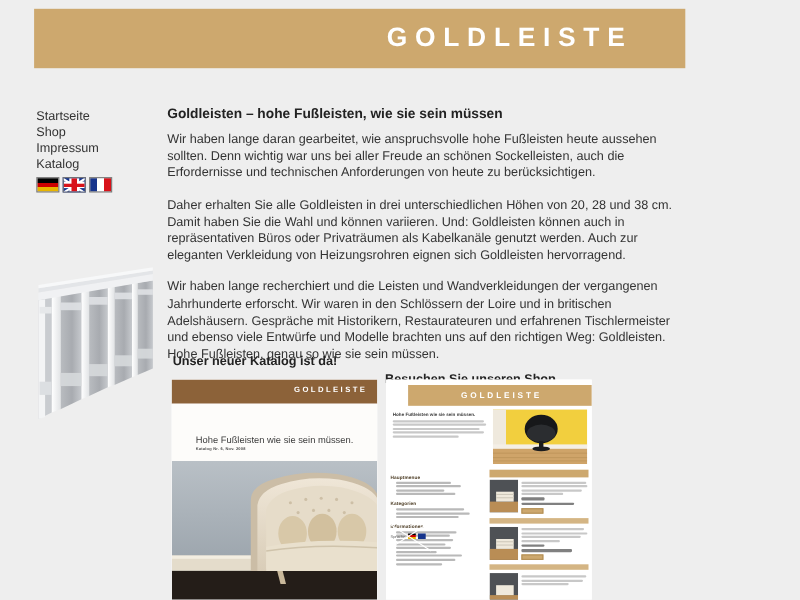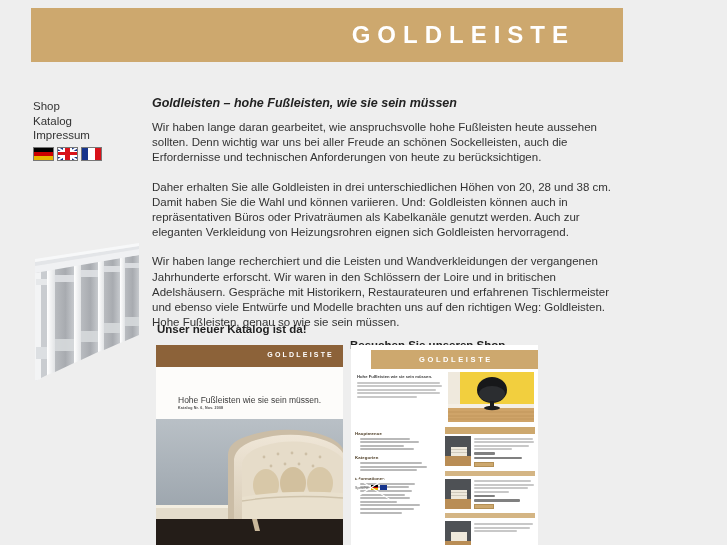--- a/index.html
+++ b/index.html
@@ -125,21 +125,20 @@
     left: 152px;
     top: 96px;
     width: 466px;
   }
   .page-title {
     font-size: 12.5px;
     font-weight: bold;
     color: #222222;
     margin: 0 0 9px 0;
     line-height: 15px;
-    font-style: italic;
   }
   .para {
     font-size: 11.5px;
     line-height: 15.2px;
     color: #333333;
     margin: 0 0 14px 0;
     text-align: left;
   }
 
   
@@ -251,23 +250,24 @@
   .mini-flag { width: 7px; height: 5px; display: block; }
 </style>
 </head>
 <body>
 
 <div class="header-banner">
   <div class="brand">GOLDLEISTE</div>
 </div>
 
 <div class="sidebar">
+  <a class="nav-item" href="#">Startseite</a>
   <a class="nav-item" href="#">Shop</a>
+  <a class="nav-item" href="#">Impressum</a>
   <a class="nav-item" href="#">Katalog</a>
-  <a class="nav-item" href="#">Impressum</a>
 
   <div class="flags">
     <span class="flag flag-de"></span>
     <span class="flag flag-gb">
       <span class="white-h"></span>
         <span class="white-v"></span>
       <span class="cross-h"></span>
         <span class="cross-v"></span>
     </span>
     <span class="flag flag-fr"></span>

